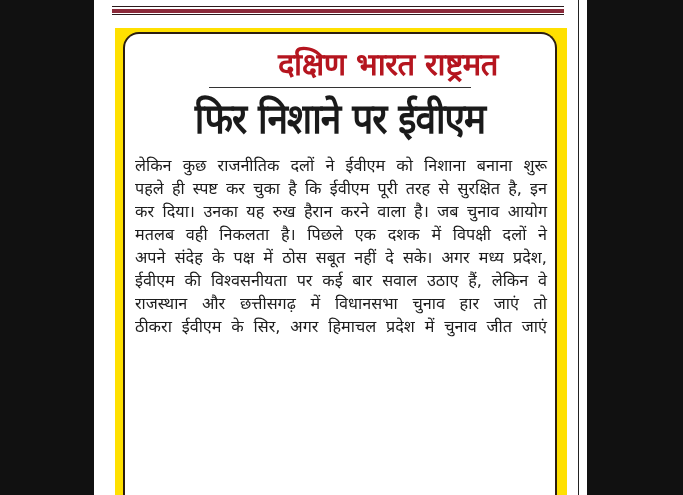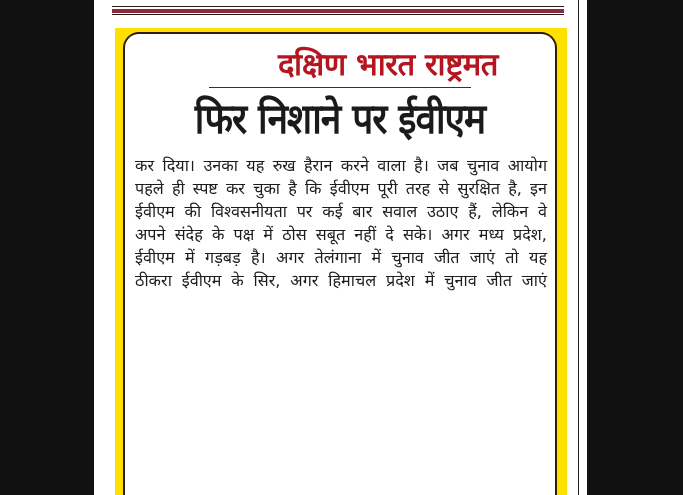--- a/index.html
+++ b/index.html
@@ -91,20 +91,22 @@
 </div>
 
 <div class="yellow-frame"></div>
 
 <div class="card">
   <div class="masthead">दक्षिण भारत राष्ट्रमत</div>
   <div class="masthead-divider"></div>
   <div class="headline">फिर निशाने पर ईवीएम</div>
 
   <div class="body-text">
+    <span class="line">लेकिन कुछ राजनीतिक दलों ने ईवीएम को निशाना बनाना शुरू</span>
+    <span class="line">पहले ही स्पष्ट कर चुका है कि ईवीएम पूरी तरह से सुरक्षित है, इन</span>
     <span class="line">कर दिया। उनका यह रुख हैरान करने वाला है। जब चुनाव आयोग</span>
-    <span class="line">पहले ही स्पष्ट कर चुका है कि ईवीएम पूरी तरह से सुरक्षित है, इन</span>
+    <span class="line">मतलब वही निकलता है। पिछले एक दशक में विपक्षी दलों ने</span>
+    <span class="line">अपने संदेह के पक्ष में ठोस सबूत नहीं दे सके। अगर मध्य प्रदेश,</span>
     <span class="line">ईवीएम की विश्वसनीयता पर कई बार सवाल उठाए हैं, लेकिन वे</span>
-    <span class="line">अपने संदेह के पक्ष में ठोस सबूत नहीं दे सके। अगर मध्य प्रदेश,</span>
-    <span class="line">ईवीएम में गड़बड़ है। अगर तेलंगाना में चुनाव जीत जाएं तो यह</span>
+    <span class="line">राजस्थान और छत्तीसगढ़ में विधानसभा चुनाव हार जाएं तो</span>
     <span class="line">ठीकरा ईवीएम के सिर, अगर हिमाचल प्रदेश में चुनाव जीत जाएं</span>
   </div>
 </div>
 
 </body></html>

